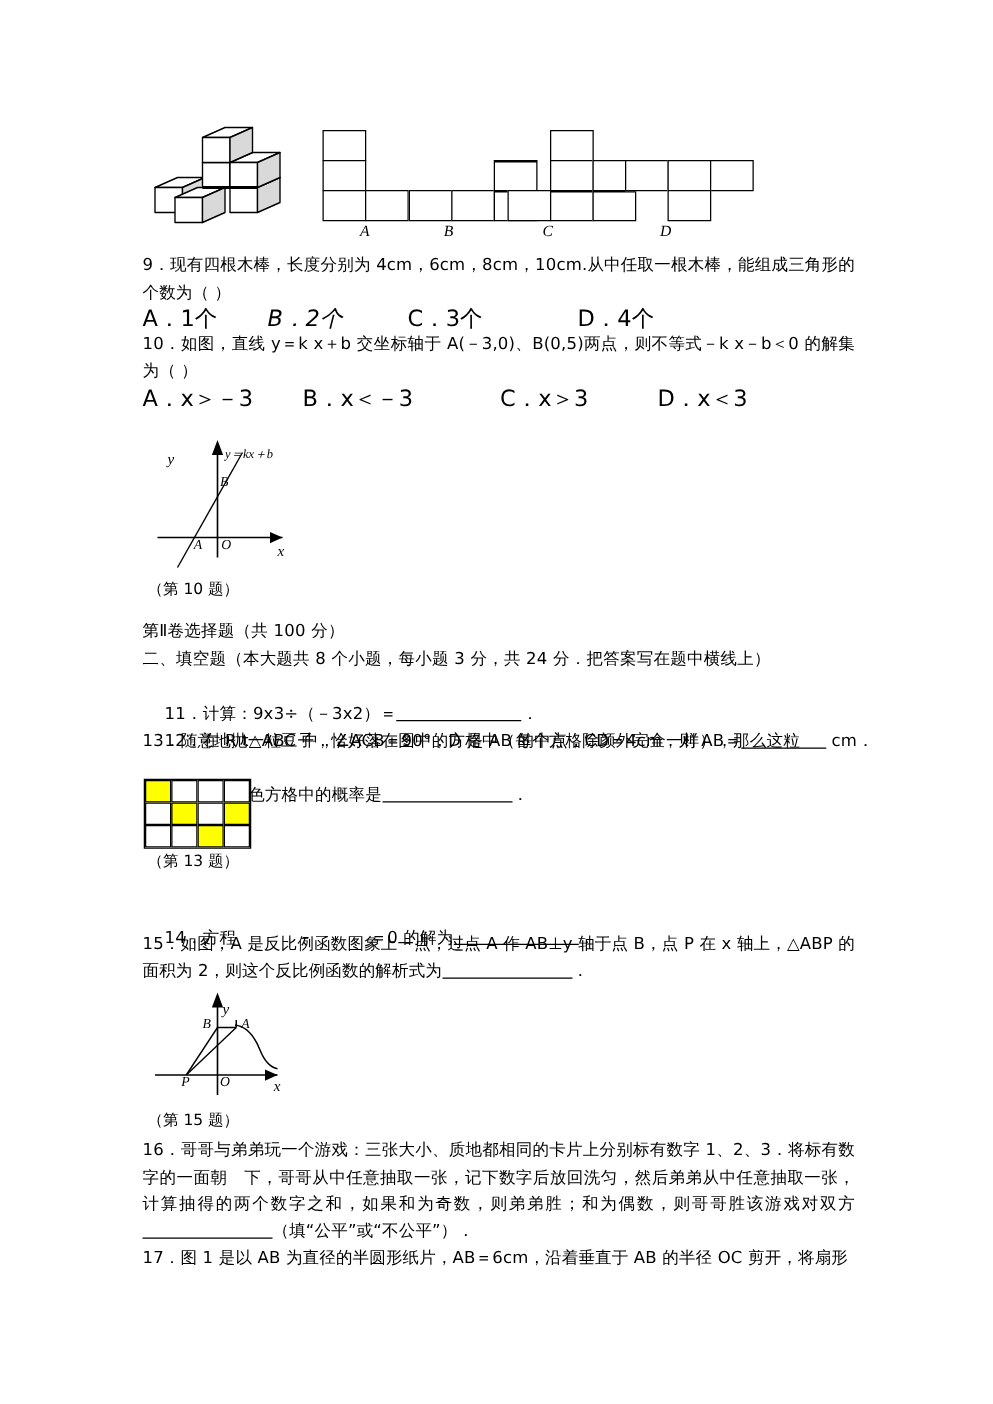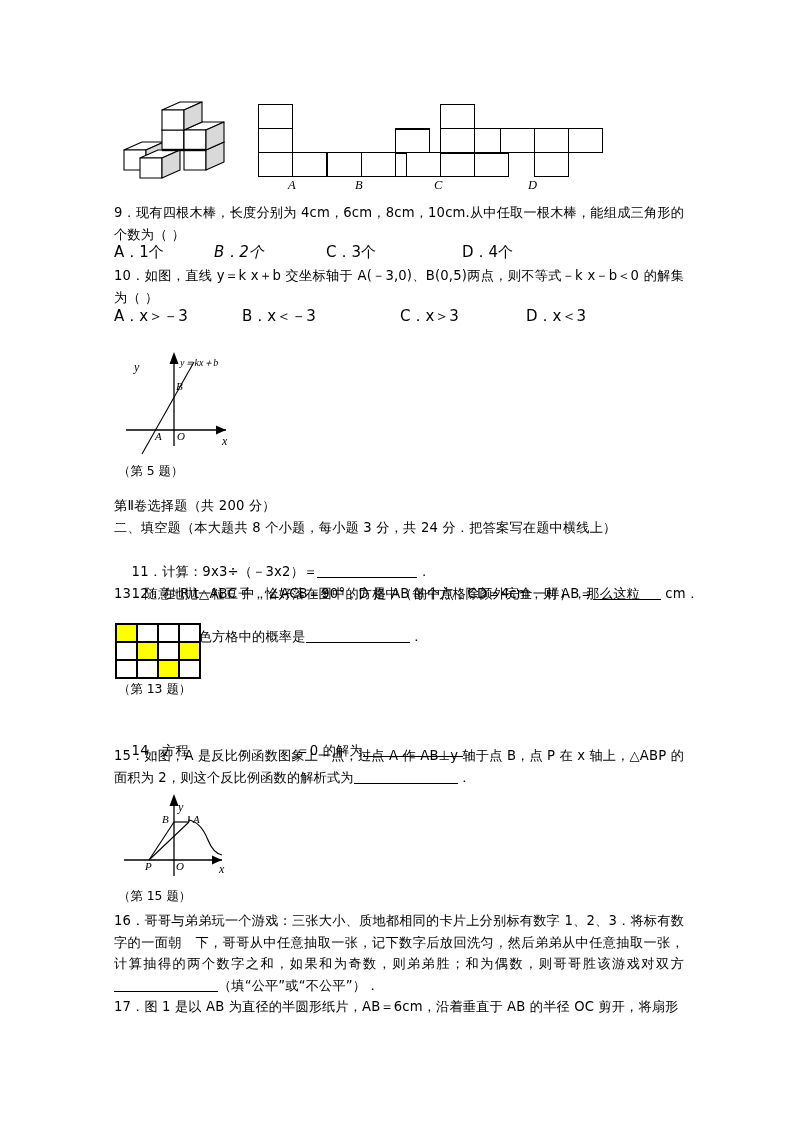--- a/index.html
+++ b/index.html
@@ -27,21 +27,21 @@
     letter-spacing:.15px;
     font-family:"DejaVu Sans","Liberation Sans",sans-serif;
     text-align:justify;
   }
   .fig-cap{
     position:absolute;
     font-size:12.4px;
     font-family:"DejaVu Sans","Liberation Sans",sans-serif;
     white-space:pre;
   }
-  .opt-row{position:absolute;font-size:15px;font-family:"DejaVu Sans","Liberation Sans",sans-serif;white-space:pre;}
+  .opt-row{position:absolute;font-size:18px;font-family:"DejaVu Sans","Liberation Sans",sans-serif;white-space:pre;}
   .opt{position:absolute;white-space:pre;}
 
   
   .iso{position:absolute;}
 
   
   .shape{position:absolute;}
   .sq{
     position:absolute;
     box-sizing:border-box;
@@ -170,23 +170,23 @@
 
       <line x1="24" y1="110" x2="76" y2="18" stroke="#000" stroke-width="1.1"></line>
     </svg>
     <div class="tx" style="left:16px;top:16px;font-size:12px;">y</div>
     <div class="tx" style="left:104px;top:90px;font-size:12px;">x</div>
     <div class="tx" style="left:62px;top:12px;font-size:10px;font-style:italic;">y＝kx＋b</div>
     <div class="tx" style="left:58px;top:36px;">B</div>
     <div class="tx" style="left:37px;top:86px;">A</div>
     <div class="tx" style="left:59px;top:86px;">O</div>
   </div>
-  <div class="fig-cap" style="left:118px;top:463px;">（第 5 题）</div>
-
-  <div class="line" style="left:114px;top:495px;">第Ⅱ卷选择题（共 200 分）</div>
+  <div class="fig-cap" style="left:118px;top:463px;">（第 10 题）</div>
+
+  <div class="line" style="left:114px;top:495px;">第Ⅱ卷选择题（共 100 分）</div>
   <div class="line" style="left:114px;top:517px;">二、填空题（本大题共 8 个小题，每小题 3 分，共 24 分．把答案写在题中横线上）</div>
 
   <div class="line" style="left:114px;top:539px;">
     <span>11．计算：9x3÷（－3x2）＝</span><span class="blank" style="width:100px;"></span><span>．</span>
   </div>
 
   <div class="line" style="left:114px;top:561px;">
     <span>12．在 R t△ABC 中，∠ACB＝90°，D 是 AB 的中点，CD＝4cm，则 AB＝</span><span class="blank" style="width:68px;"></span><span> cm．</span>
   </div>
 

